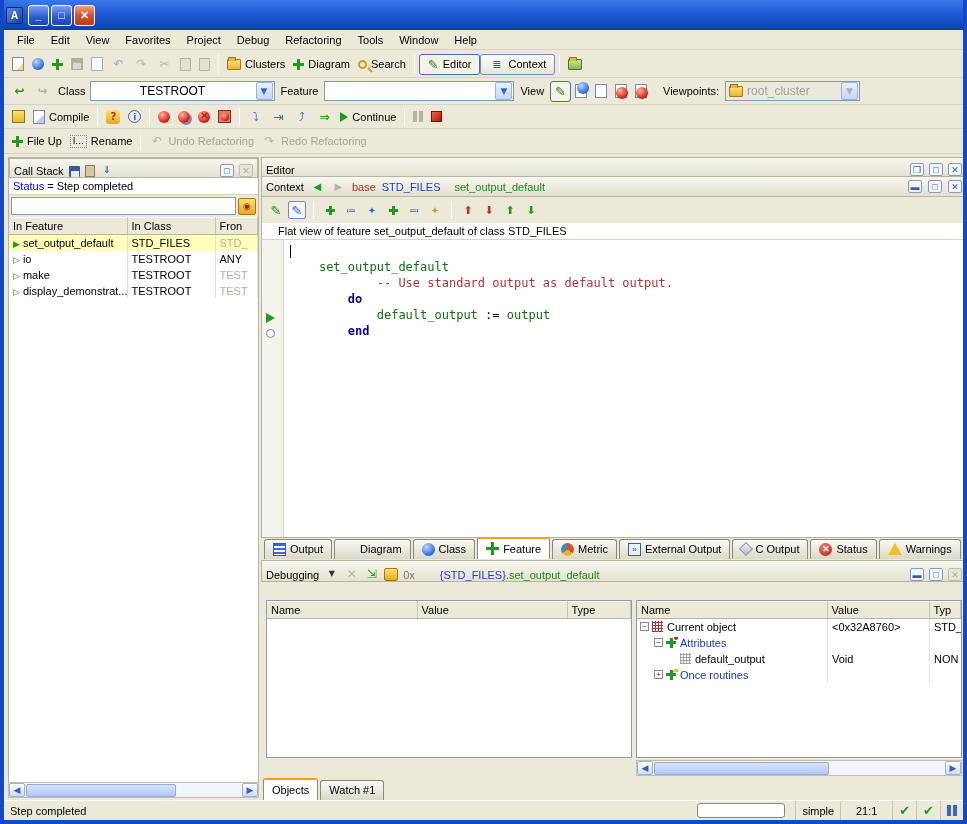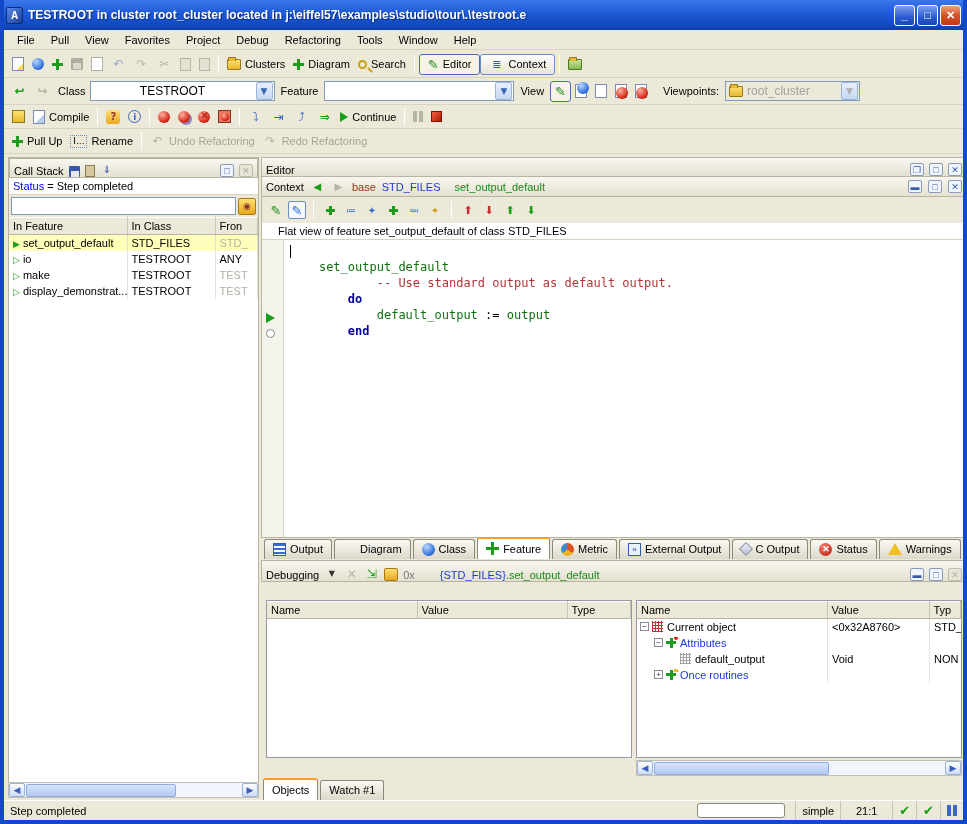--- a/index.html
+++ b/index.html
@@ -140,31 +140,30 @@
   .progressbox { width:88px; height:15px; background:#fff; border:1px solid #8a8a7a; border-radius:3px; margin-right:4px; }
   .check { color:#18a018; font-family:"DejaVu Sans",sans-serif; font-size:13px; }
 </style>
 </head>
 <body>
 
 <div id="win">
 
   <div class="titlebar">
     <div class="app-ico">A</div>
-    <div class="title-text">TESTROOT  in cluster root_cluster   located in j:\eiffel57\examples\studio\tour\.\testroot.e</div>
     <div class="winbtns">
       <div class="wbtn">_</div>
       <div class="wbtn">□</div>
       <div class="wbtn close">✕</div>
     </div>
   </div>
 
   <div class="menubar" id="menu-bar">
       <span class="menuitem">File</span>
-      <span class="menuitem">Pull</span>
+      <span class="menuitem">Edit</span>
       <span class="menuitem">View</span>
       <span class="menuitem">Favorites</span>
       <span class="menuitem">Project</span>
       <span class="menuitem">Debug</span>
       <span class="menuitem">Refactoring</span>
       <span class="menuitem">Tools</span>
       <span class="menuitem">Window</span>
       <span class="menuitem">Help</span>
     </div>
 
@@ -331,21 +330,21 @@
         </span>
       </span>
     <span class="tbtn">
         <span class="stopsq"></span>
       </span>
   </div>
 
   <div class="tbar tb4">
     <span class="tbtn">
         <span class="xplus"></span>
-        <span class="tlabel">Pull Up</span>
+        <span class="tlabel">File Up</span>
       </span>
     <span class="tbtn">
         <span class="gi" style="border:1px dotted #6a8cc8;font-size:9px;width:17px;height:13px;">I...</span>
         <span class="tlabel">Rename</span>
       </span>
     <span class="sep"></span>
     <span class="tbtn dim">
         <span class="gi glyph" style="color:#b8b4a4;">↶</span>
         <span class="tlabel">Undo Refactoring</span>
       </span>

